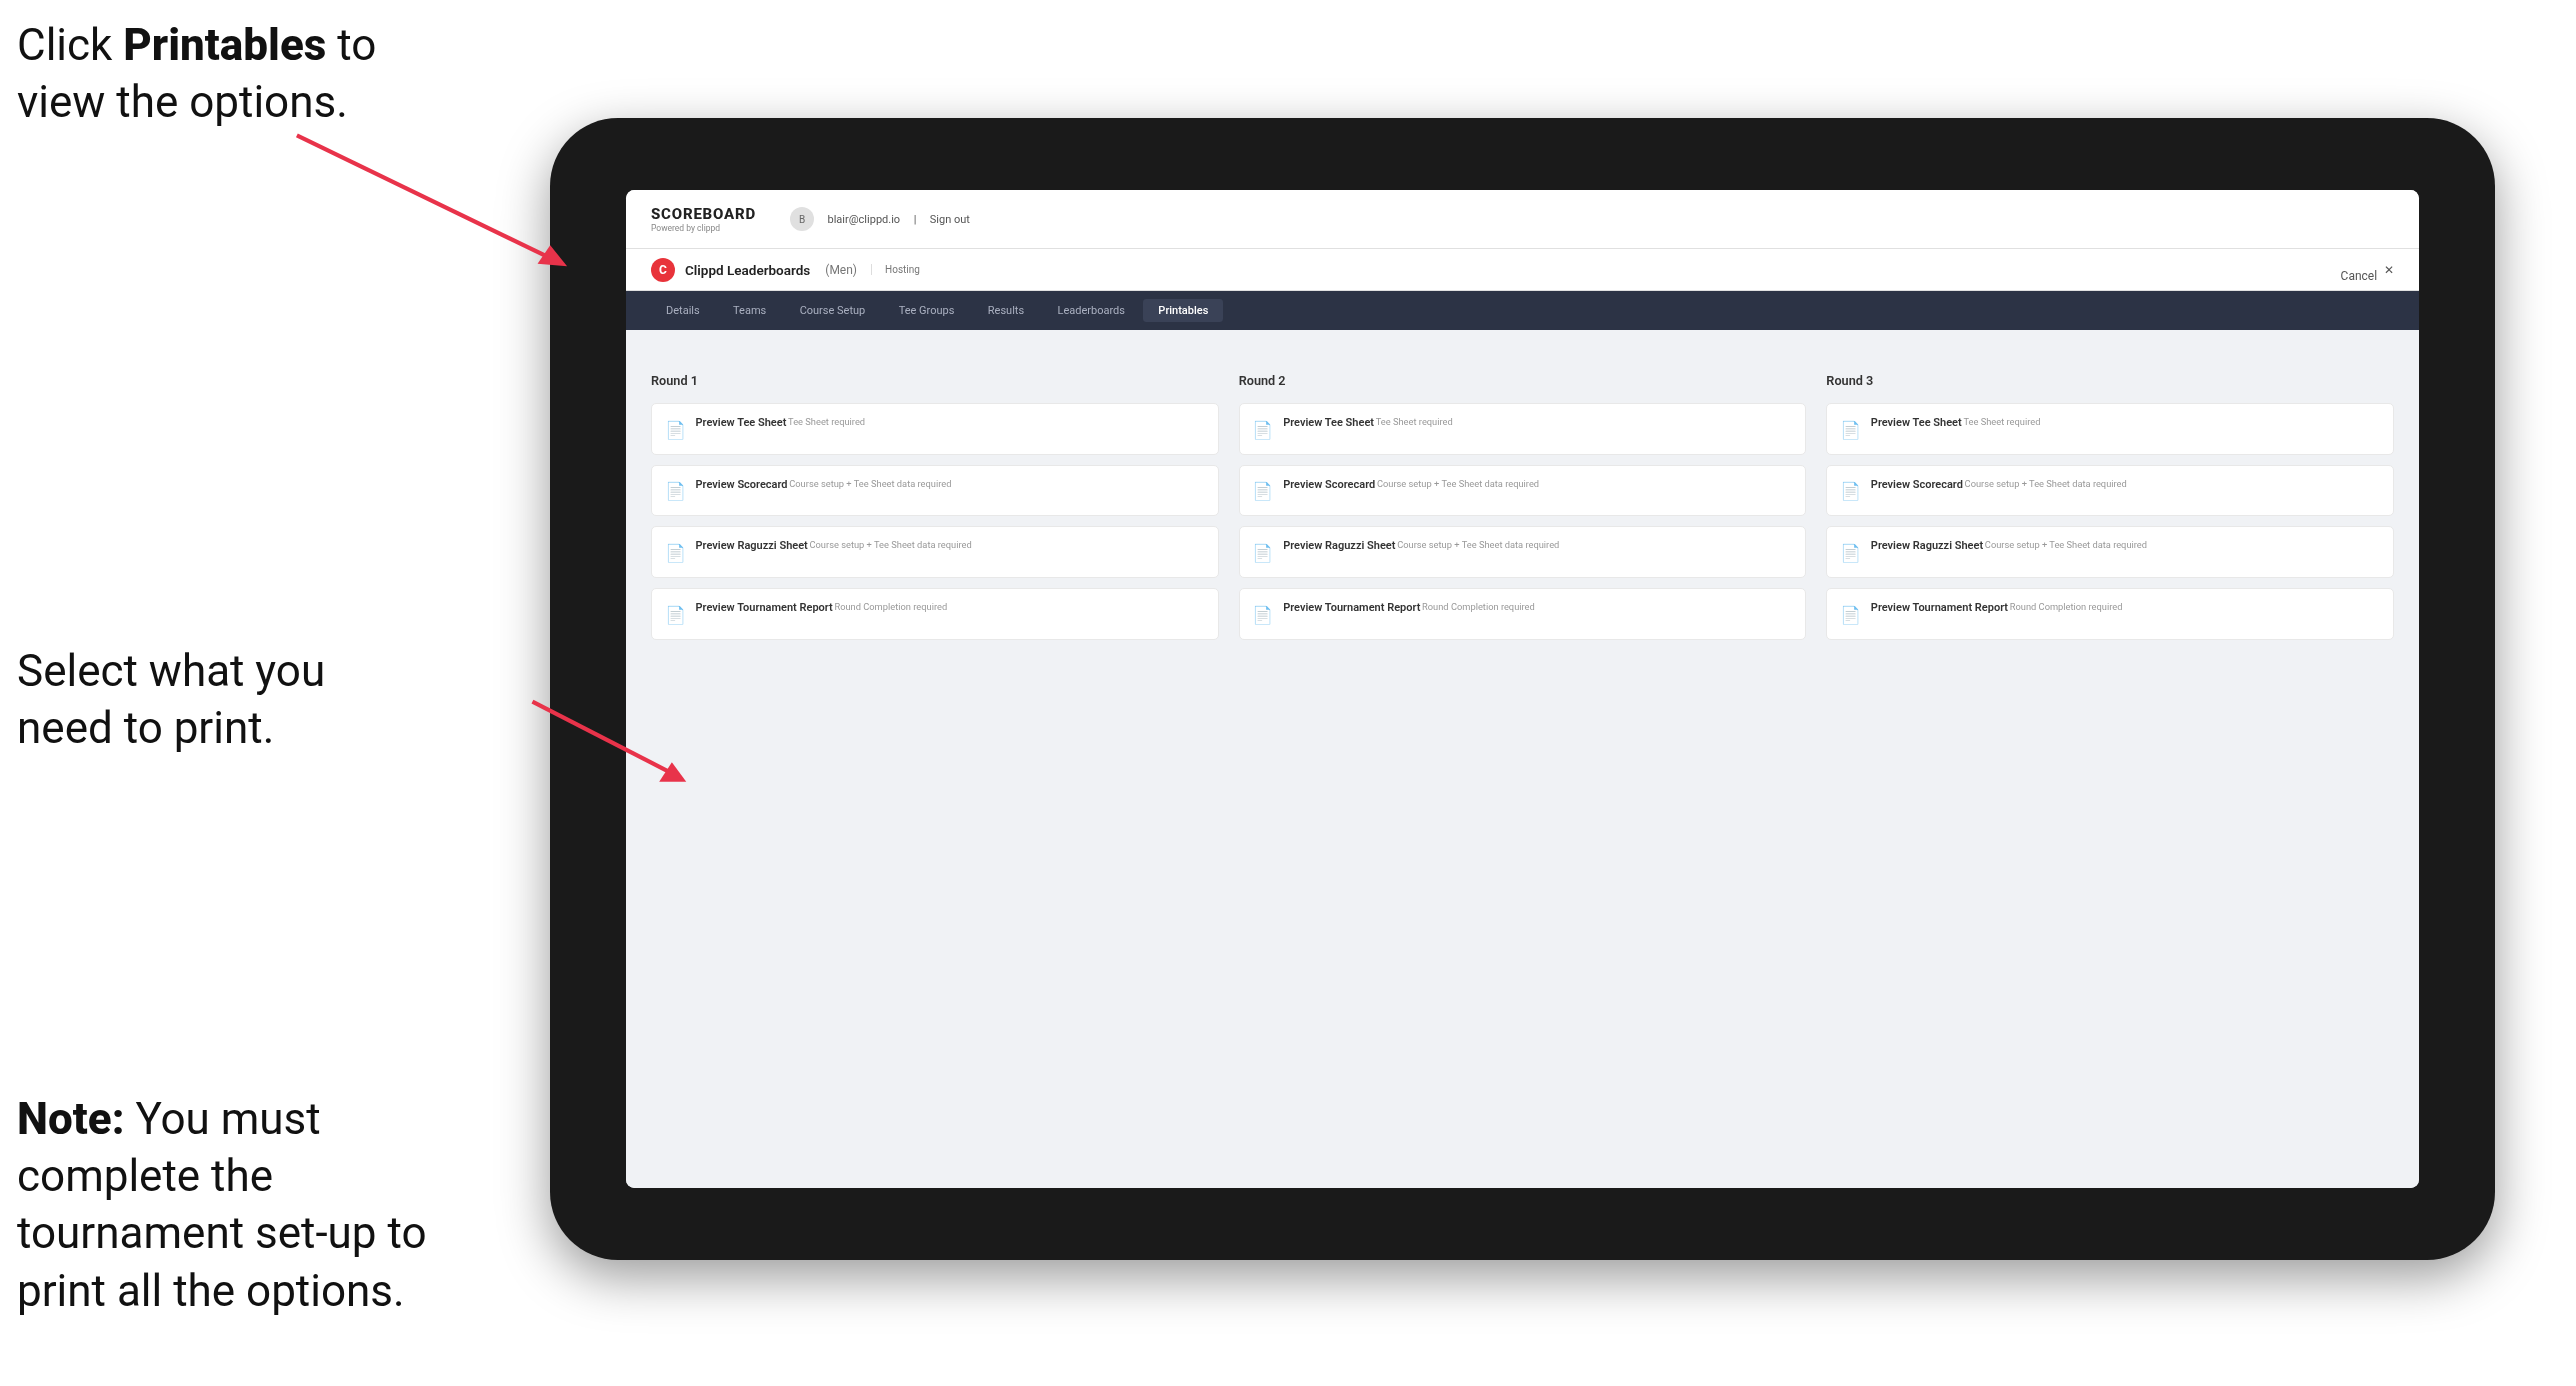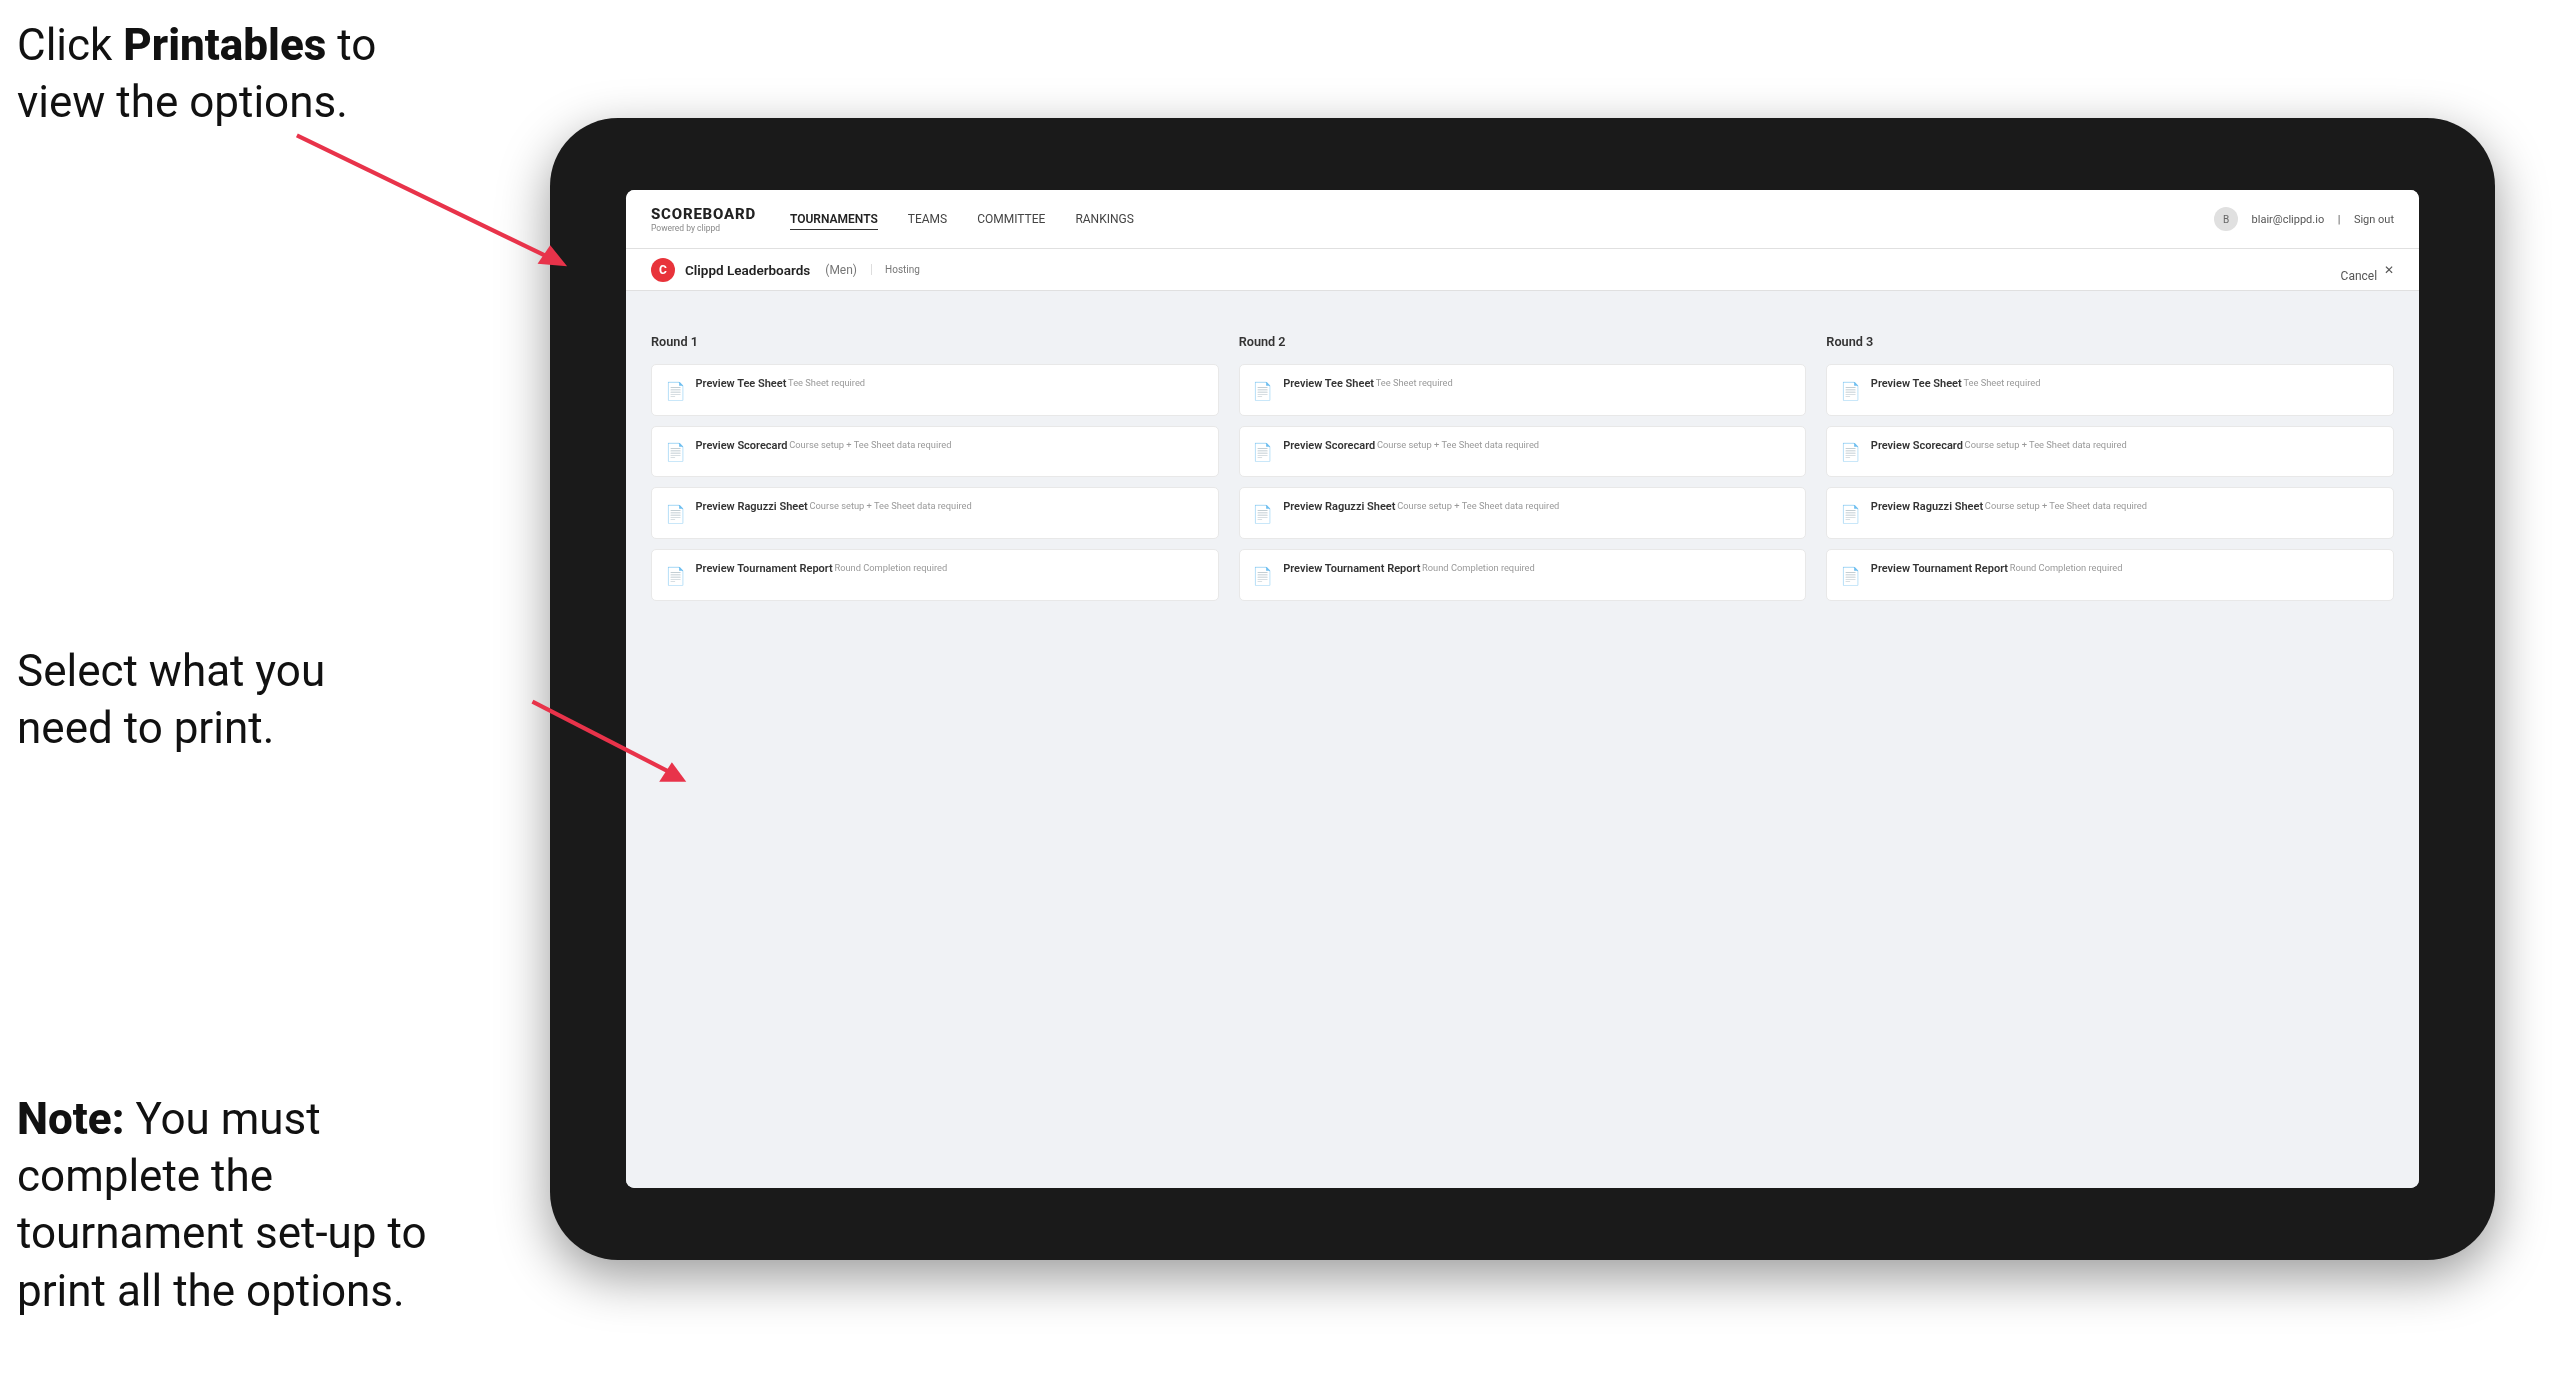--- a/index.html
+++ b/index.html
@@ -316,45 +316,48 @@
 </div>
 
 <div class="tablet">
   <div class="tablet-screen">
 
     <div class="top-nav">
       <div class="logo-area">
         <span class="logo-title">SCOREBOARD</span>
         <span class="logo-sub">Powered by clippd</span>
       </div>
-      <div class="top-nav-items">
-        <span class="top-nav-item active">TOURNAMENTS</span>
-        <span class="top-nav-item">TEAMS</span>
-        <span class="top-nav-item">COMMITTEE</span>
-        <span class="top-nav-item">RANKINGS</span>
-      </div>
       <div class="top-nav-right">
         <div class="user-avatar">B</div>
         <span>blair@clippd.io</span>
         <span>|</span>
         <span style="cursor:pointer; color:#555;">Sign out</span>
       </div>
     </div>
 
     <div class="sub-header">
       <div class="tournament-logo">C</div>
       <span class="tournament-name">Clippd Leaderboards</span>
       <span class="tournament-badge">(Men)</span>
       <span class="tournament-status">Hosting</span>
       <div style="margin-left:auto; display:flex; align-items:center; gap:6.8px;">
         <span style="font-size:12px; color:#555; cursor:pointer;margin-top:13px;">Cancel</span>
         <span style="font-size:12px; color:#555; cursor:pointer;">✕</span>
       </div>
     </div>
 
+    <div class="tab-bar">
+      <div class="tab-item">Details</div>
+      <div class="tab-item">Teams</div>
+      <div class="tab-item">Course Setup</div>
+      <div class="tab-item">Tee Groups</div>
+      <div class="tab-item">Results</div>
+      <div class="tab-item">Leaderboards</div>
+      <div class="tab-item active">Printables</div>
+    </div>
 
     <div class="content-area">
       <div class="rounds-grid">
 
         <div class="round-column">
           <div class="round-title">Round 1</div>
           <div class="print-card">
             <div class="print-card-icon">📄</div>
             <div class="print-card-text">
               <span class="print-card-title">Preview Tee Sheet</span>

